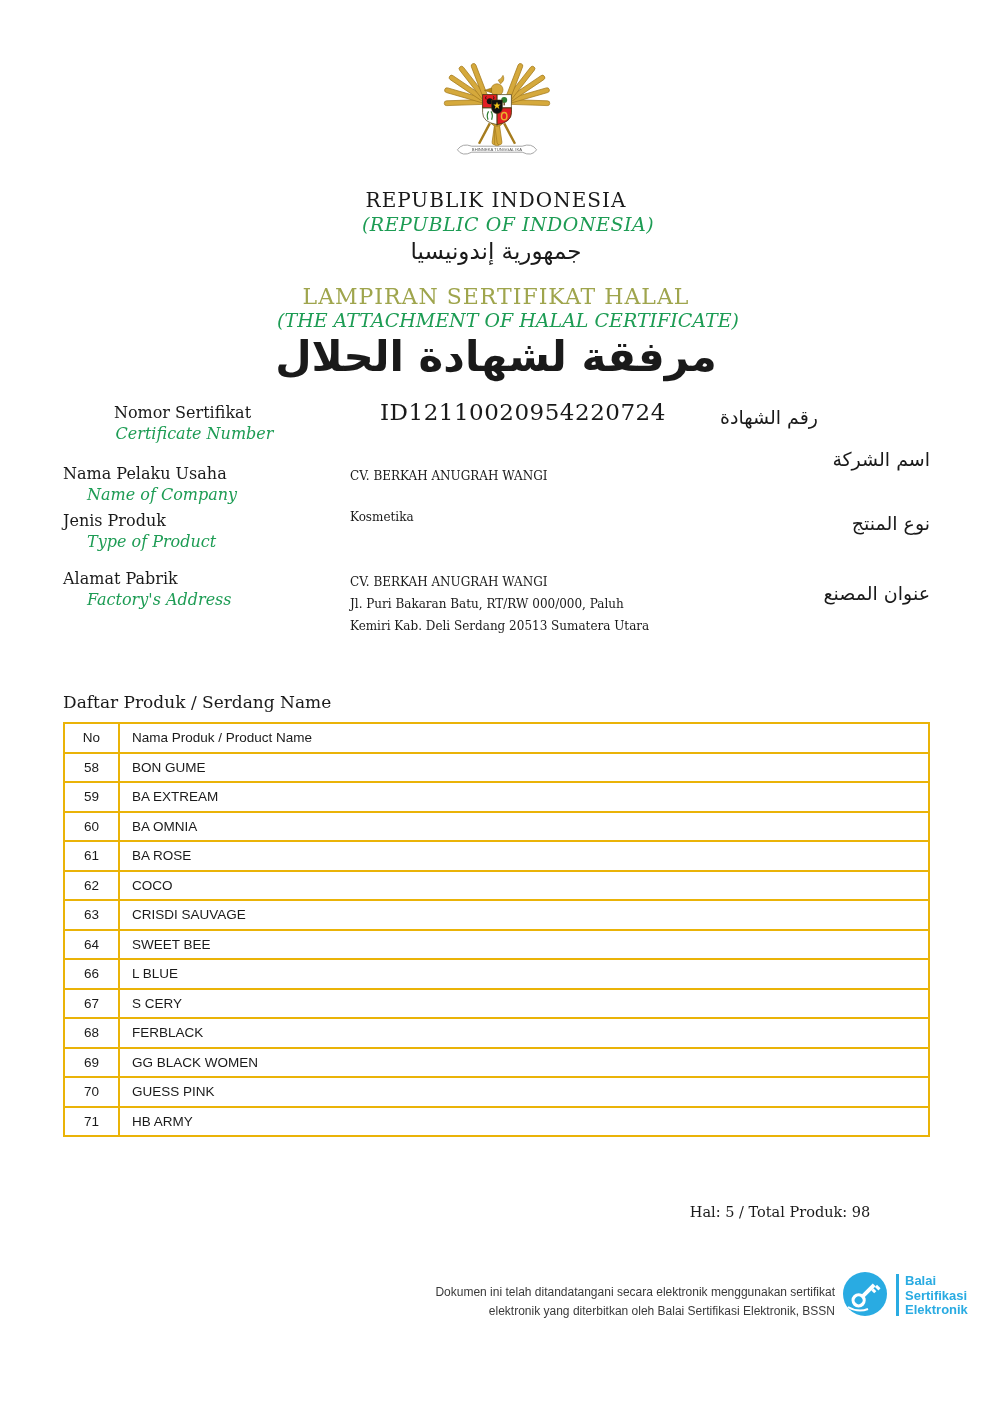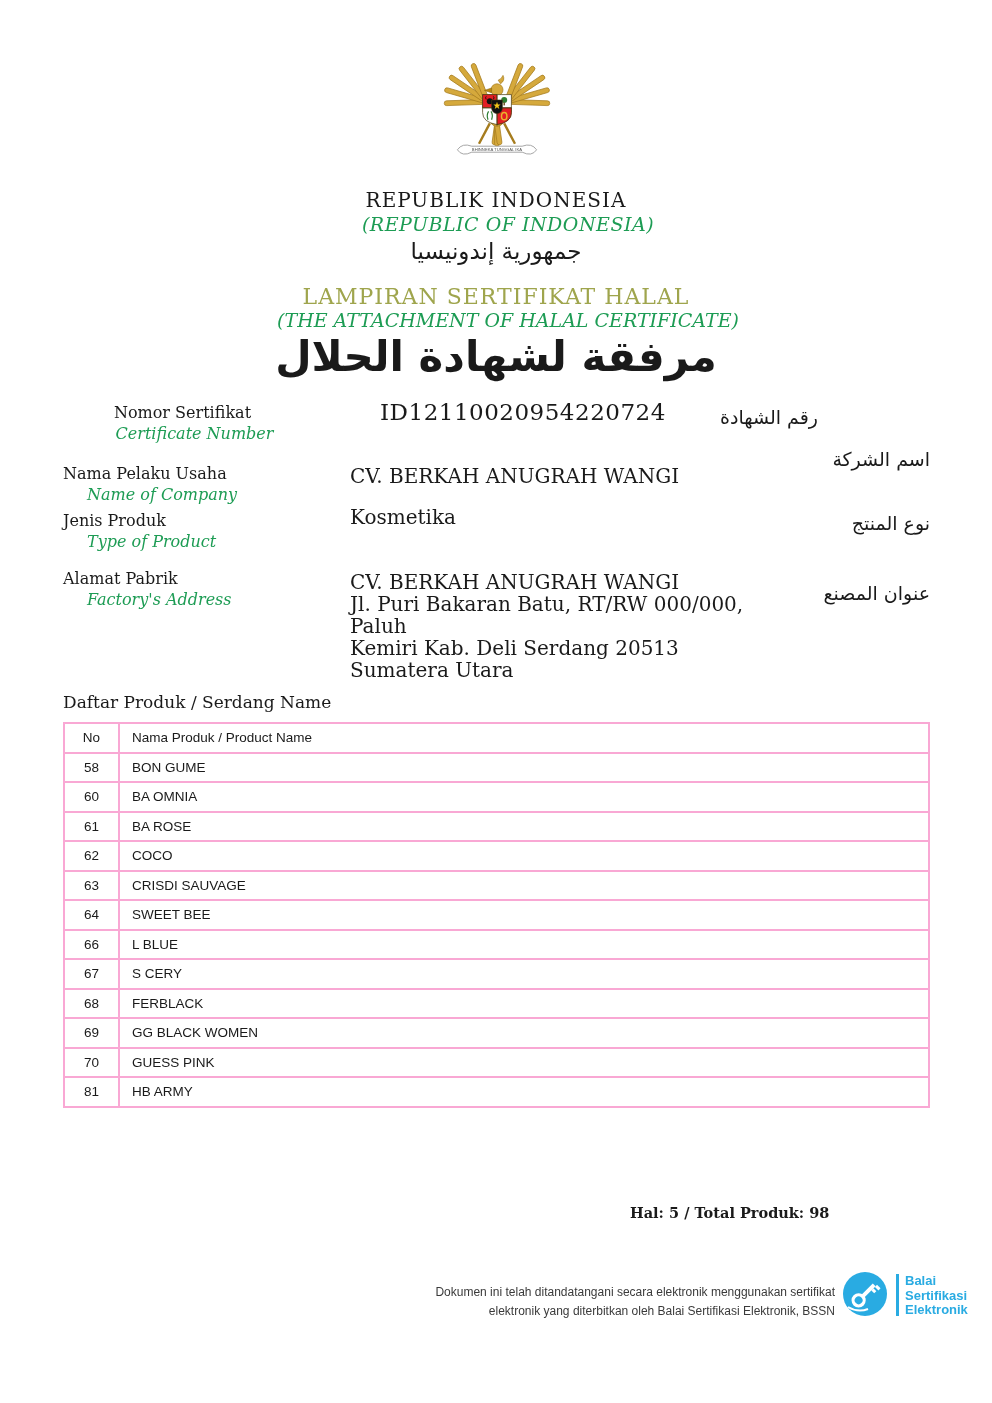--- a/index.html
+++ b/index.html
@@ -20,52 +20,52 @@
 
   .country-title { top: 188px; font-size: 20px; letter-spacing: 1px; }
   .country-en    { top: 213px; font-size: 19px; letter-spacing: 0.5px; }
   .country-ar    { top: 238px; font-size: 23px; }
   .attach-title  { top: 284px; font-size: 22px; letter-spacing: 1px; }
   .attach-en     { top: 309px; font-size: 19px; }
   .attach-ar     { top: 332px; font-size: 42px; font-weight: bold; }
 
   .label-id { font-size: 16px; color: #1a1a1a; line-height: 21px; }
   .label-en { font-size: 16px; line-height: 21px; }
-  .value    { font-size: 20px; color: #1a1a1a; }
+  .value    { font-size: 12px; color: #1a1a1a; }
   .ar-label { font-size: 19px; color: #1a1a1a; }
 
   .cert-label-block { top: 402px; left: 60px; width: 245px; text-align: center; }
   .cert-number { top: 399px; left: 380px; font-size: 23px; letter-spacing: 0.5px; }
   .cert-ar { top: 406px; left: 700px; width: 118px; text-align: right; }
 
   .row-label { left: 63px; }
   .row-value { left: 350px; width: 420px; line-height: 22px; }
   .row-ar    { left: 700px; width: 230px; text-align: right; }
 
   .section-title { left: 63px; top: 692px; font-size: 17px; }
 
   table.products {
     position: absolute; left: 63px; top: 722px; width: 867px;
     border-collapse: collapse;
     font-family: "Liberation Sans", sans-serif;
     font-size: 13.5px; color: #1a1a1a;
   }
   table.products th, table.products td {
-    border: 2px solid #f9a8d4;
+    border: 2px solid #eab308;
     height: 29.5px;
     padding: 0 12px;
     font-weight: normal;
     text-align: left;
     vertical-align: middle;
   }
   table.products th.no-col, table.products td.no-col {
     width: 55px; text-align: center; padding: 0;
   }
 
-  .page-info { top: 1204px; left: 630px; width: 300px; text-align: left; font-size: 14.5px; font-weight: bold; }
+  .page-info { top: 1204px; left: 630px; width: 300px; text-align: center; font-size: 14.5px; }
 
   .signature-note {
     top: 1283px; left: 340px; width: 495px; text-align: right;
     font-family: "Liberation Sans", sans-serif;
     font-size: 12px; line-height: 19px; color: #3a3a3a;
   }
   .logo-circle { top: 1271px; left: 842px; width: 46px; height: 46px; }
   .logo-divider { top: 1274px; left: 896px; width: 3px; height: 42px; background: #29ABE2; }
   .logo-text {
     top: 1274px; left: 905px;
@@ -188,20 +188,24 @@
         <th>Nama Produk / Product Name</th>
       </tr>
     </thead>
     <tbody>
 
         <tr>
           <td class="no-col">58</td>
           <td>BON GUME</td>
         </tr>
 
+        <tr>
+          <td class="no-col">59</td>
+          <td>BA EXTREAM</td>
+        </tr>
 
         <tr>
           <td class="no-col">60</td>
           <td>BA OMNIA</td>
         </tr>
 
         <tr>
           <td class="no-col">61</td>
           <td>BA ROSE</td>
         </tr>
@@ -241,21 +245,21 @@
           <td class="no-col">69</td>
           <td>GG BLACK WOMEN</td>
         </tr>
 
         <tr>
           <td class="no-col">70</td>
           <td>GUESS PINK</td>
         </tr>
 
         <tr>
-          <td class="no-col">81</td>
+          <td class="no-col">71</td>
           <td>HB ARMY</td>
         </tr>
       </tbody>
   </table>
 
   <div class="abs page-info serif">Hal: 5 / Total Produk: 98</div>
 
   <div class="abs signature-note">
     <div>Dokumen ini telah ditandatangani secara elektronik menggunakan sertifikat</div>
     <div>elektronik yang diterbitkan oleh Balai Sertifikasi Elektronik, BSSN</div>

